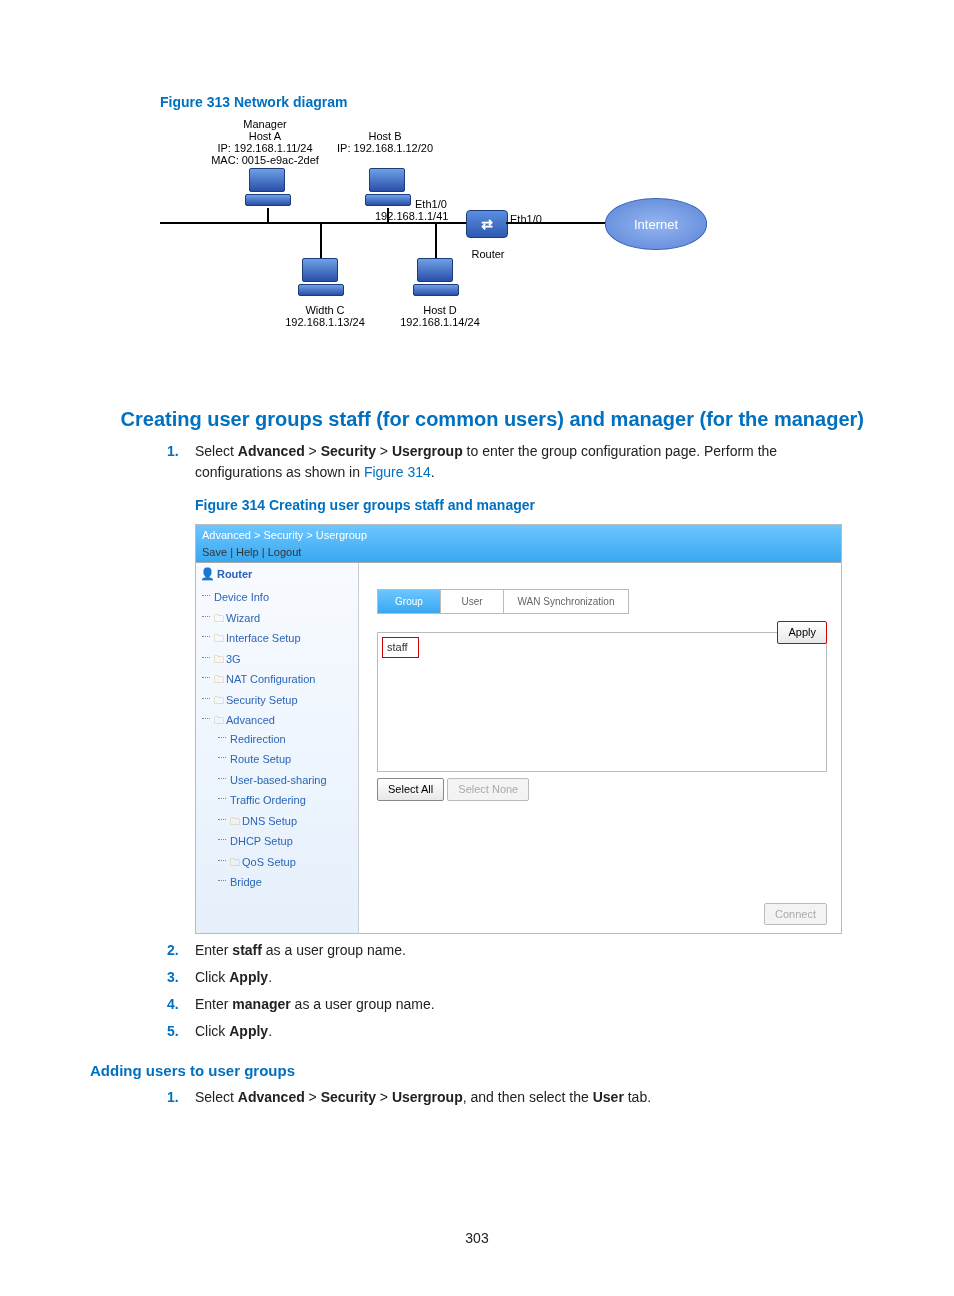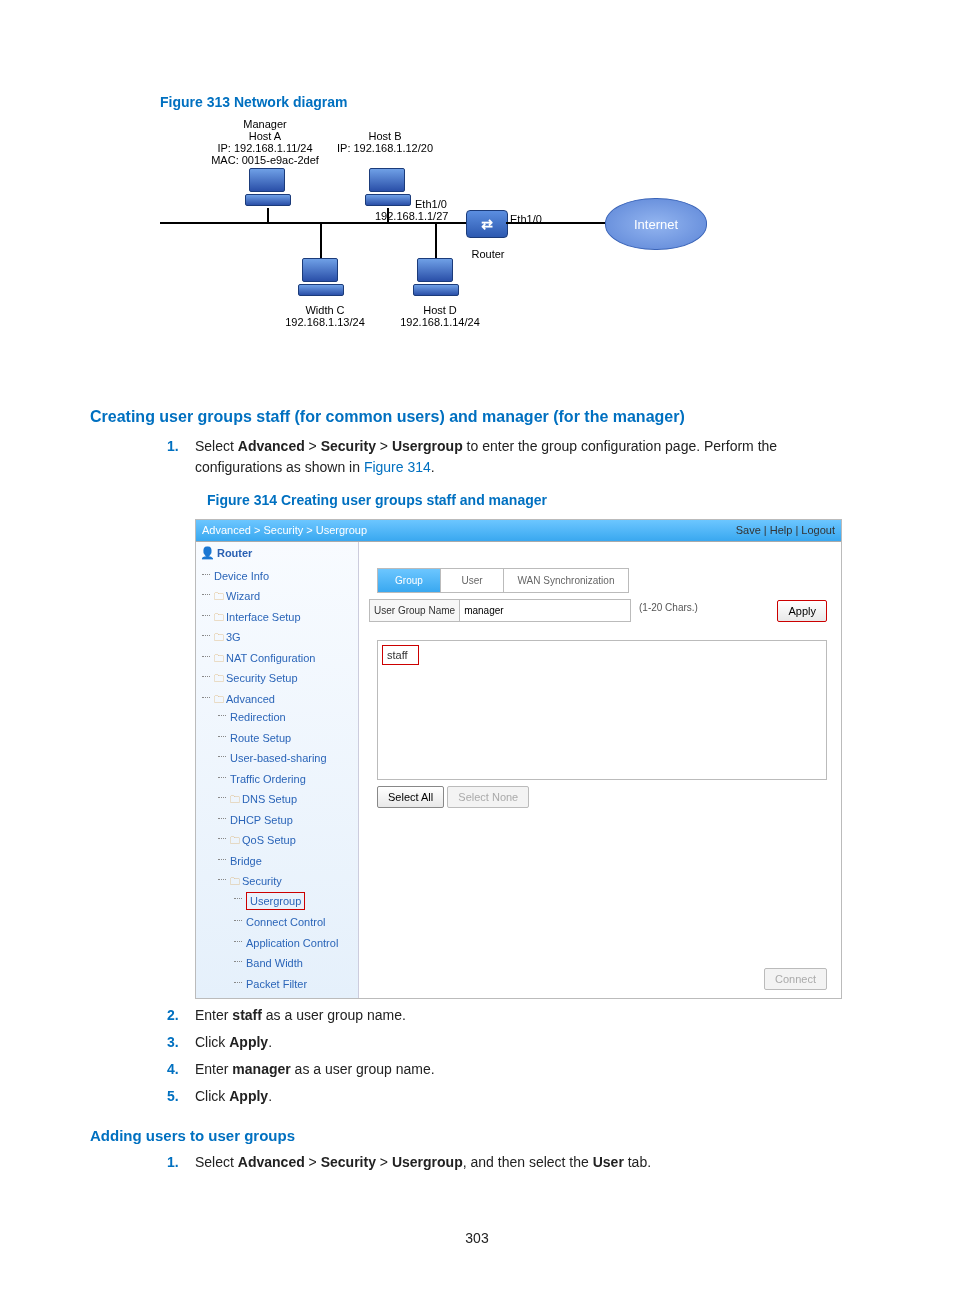--- a/index.html
+++ b/index.html
@@ -19,23 +19,24 @@
   .figure-title {
     color: #0070c0;
     font-weight: bold;
     font-size: 14px;
     margin-top: 4px;
     margin-bottom: 8px;
   }
   .section-title {
     color: #0070c0;
     font-weight: bold;
-    font-size: 16px;
+    font-size: 20px;
     margin-top: 30px;
     margin-bottom: 10px;
+    text-align: right;
   }
   .sub-section-title {
     color: #0070c0;
     font-weight: bold;
     font-size: 15px;
     margin-top: 20px;
     margin-bottom: 8px;
   }
   ol.steps {
     margin: 8px 0 8px 0;
@@ -124,21 +125,21 @@
     font-family: Tahoma, Arial, sans-serif;
     font-size: 11px;
     color:#333;
     position:relative;
   }
   .crumb {
     background: linear-gradient(#6cc6ff,#39a8f0);
     color:#fff;
     padding: 2px 6px;
     border-bottom:1px solid #aaa;
-    display:flex; justify-content:space-between;
+    display:flex; justify-content:space-between;flex-direction:column;
   }
   .crumb .right { color:#333; }
   .crumb .right a { color:#333; text-decoration:none; }
   .body-row { display:flex; min-height: 370px; }
   .nav {
     width:158px;
     background:linear-gradient(#f8fbff,#e5f0fb);
     border-right:1px solid #ccd;
     padding:0 2px;
   }
@@ -239,21 +240,21 @@
     <div class="pc" style="left:85px; top:50px;">
         <div class="screen"></div>
         <div class="base"></div>
       </div>
     <div class="pc" style="left:205px; top:50px;">
         <div class="screen"></div>
         <div class="base"></div>
       </div>
 
     <div class="nd-label" style="left:255px; top:80px;">Eth1/0</div>
-    <div class="nd-label" style="left:215px; top:92px;">192.168.1.1/27</div>
+    <div class="nd-label" style="left:215px; top:92px;">192.168.1.1/41</div>
 
     <div class="seg h" style="left:0; top:104px; width:308px;"></div>
 
     <div class="seg v" style="left:107px; top:90px; height:14px;"></div>
     <div class="seg v" style="left:227px; top:90px; height:14px;"></div>
 
     <div class="seg v" style="left:160px; top:104px; height:36px;"></div>
     <div class="seg v" style="left:275px; top:104px; height:36px;"></div>
 
     <div class="router" style="left:306px; top:92px;">
@@ -280,21 +281,21 @@
     <div class="nd-label" style="left:115px; top:198px; width:100px;">192.168.1.13/24</div>
     <div class="nd-label" style="left:250px; top:186px; width:60px;">Host D</div>
     <div class="nd-label" style="left:230px; top:198px; width:100px;">192.168.1.14/24</div>
   </div>
 
   <div class="section-title">Creating user groups staff (for common users) and manager (for the manager)</div>
 
   <ol class="steps">
     <li>
       <span>Select </span><b>Advanced</b><span> &gt; </span><b>Security</b><span> &gt; </span><b>Usergroup</b><span> to enter the group configuration page. Perform the configurations as shown in </span><span class="link">Figure 314</span><span>.</span>
-      <div class="figure-title" style="margin-left:12px; margin-top:12px;">Figure 314 Creating user groups staff and manager</div>
+      <div class="figure-title" style="margin-left:0; margin-top:12px;">Figure 314 Creating user groups staff and manager</div>
 
       
       <div class="shot" style="margin-left:0;">
         <div class="crumb">
           <span>Advanced &gt; Security &gt; Usergroup</span>
           <span class="right">
             <a>Save</a> |
             <a>Help</a> |
             <a>Logout</a>
           </span>
@@ -312,46 +313,30 @@
               <li><span class="fld">🗀</span><span>Advanced</span>
                 <ul>
                   <li>Redirection</li>
                   <li>Route Setup</li>
                   <li>User-based-sharing</li>
                   <li>Traffic Ordering</li>
                   <li><span class="fld">🗀</span><span>DNS Setup</span></li>
                   <li>DHCP Setup</li>
                   <li><span class="fld">🗀</span><span>QoS Setup</span></li>
                   <li>Bridge</li>
-                  <li><span class="fld">🗀</span><span>Security</span>
-                    <ul>
-                      <li><span class="sel">Usergroup</span></li>
-                      <li>Connect Control</li>
-                      <li>Application Control</li>
-                      <li>Band Width</li>
-                      <li>Packet Filter</li>
-                    </ul>
-                  </li>
                 </ul>
               </li>
             </ul>
           </div>
           <div class="content">
             <div class="tabs">
               <div class="tab active">Group</div>
               <div class="tab">User</div>
               <div class="tab">WAN Synchronization</div>
             </div>
-            <div style="display:flex; align-items:center;">
-              <div class="formrow">
-                <span class="lbl">User Group Name</span>
-                <input type="text" value="manager" style="">
-              </div>
-              <span class="chars">(1-20 Chars.)</span>
-            </div>
             <button class="apply-btn">Apply</button>
 
             <div class="listpane">
               <span class="row1">staff</span>
             </div>
             <div class="btnbar">
               <button class="small-btn">Select All</button>
               <button class="small-btn dis">Select None</button>
             </div>
             <button class="remove-btn">Connect</button>

